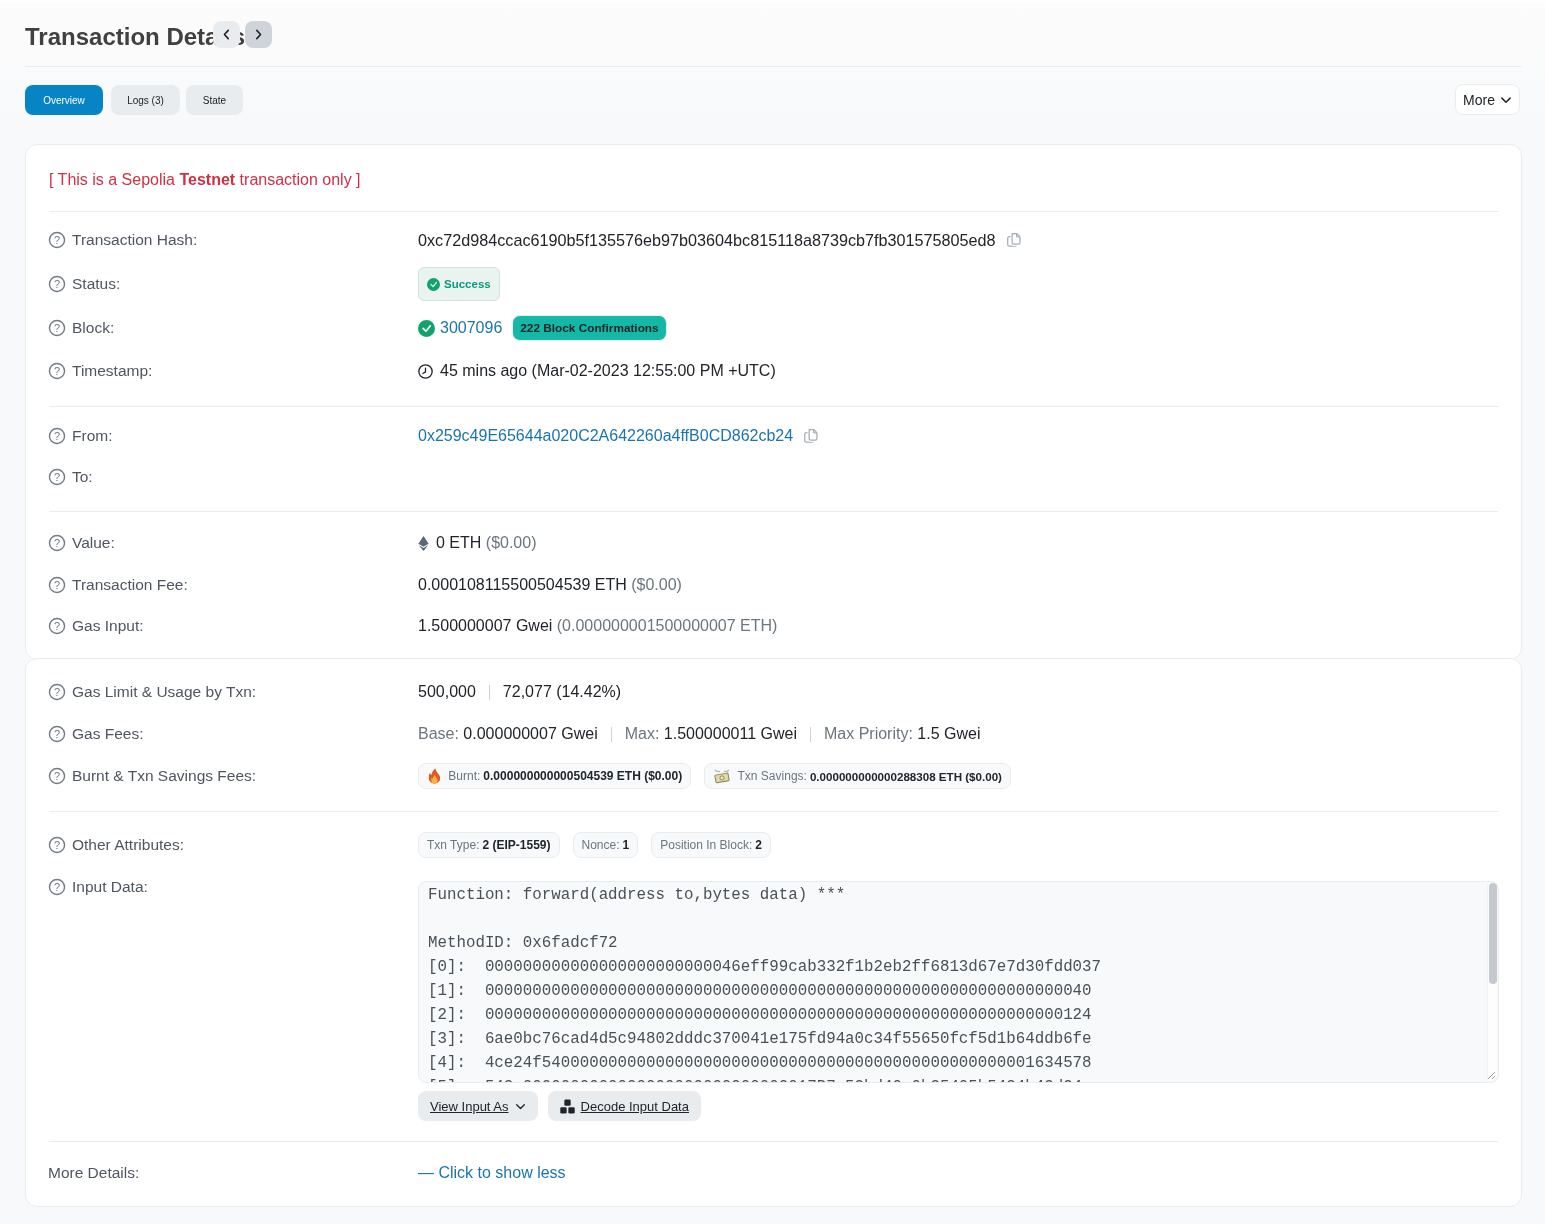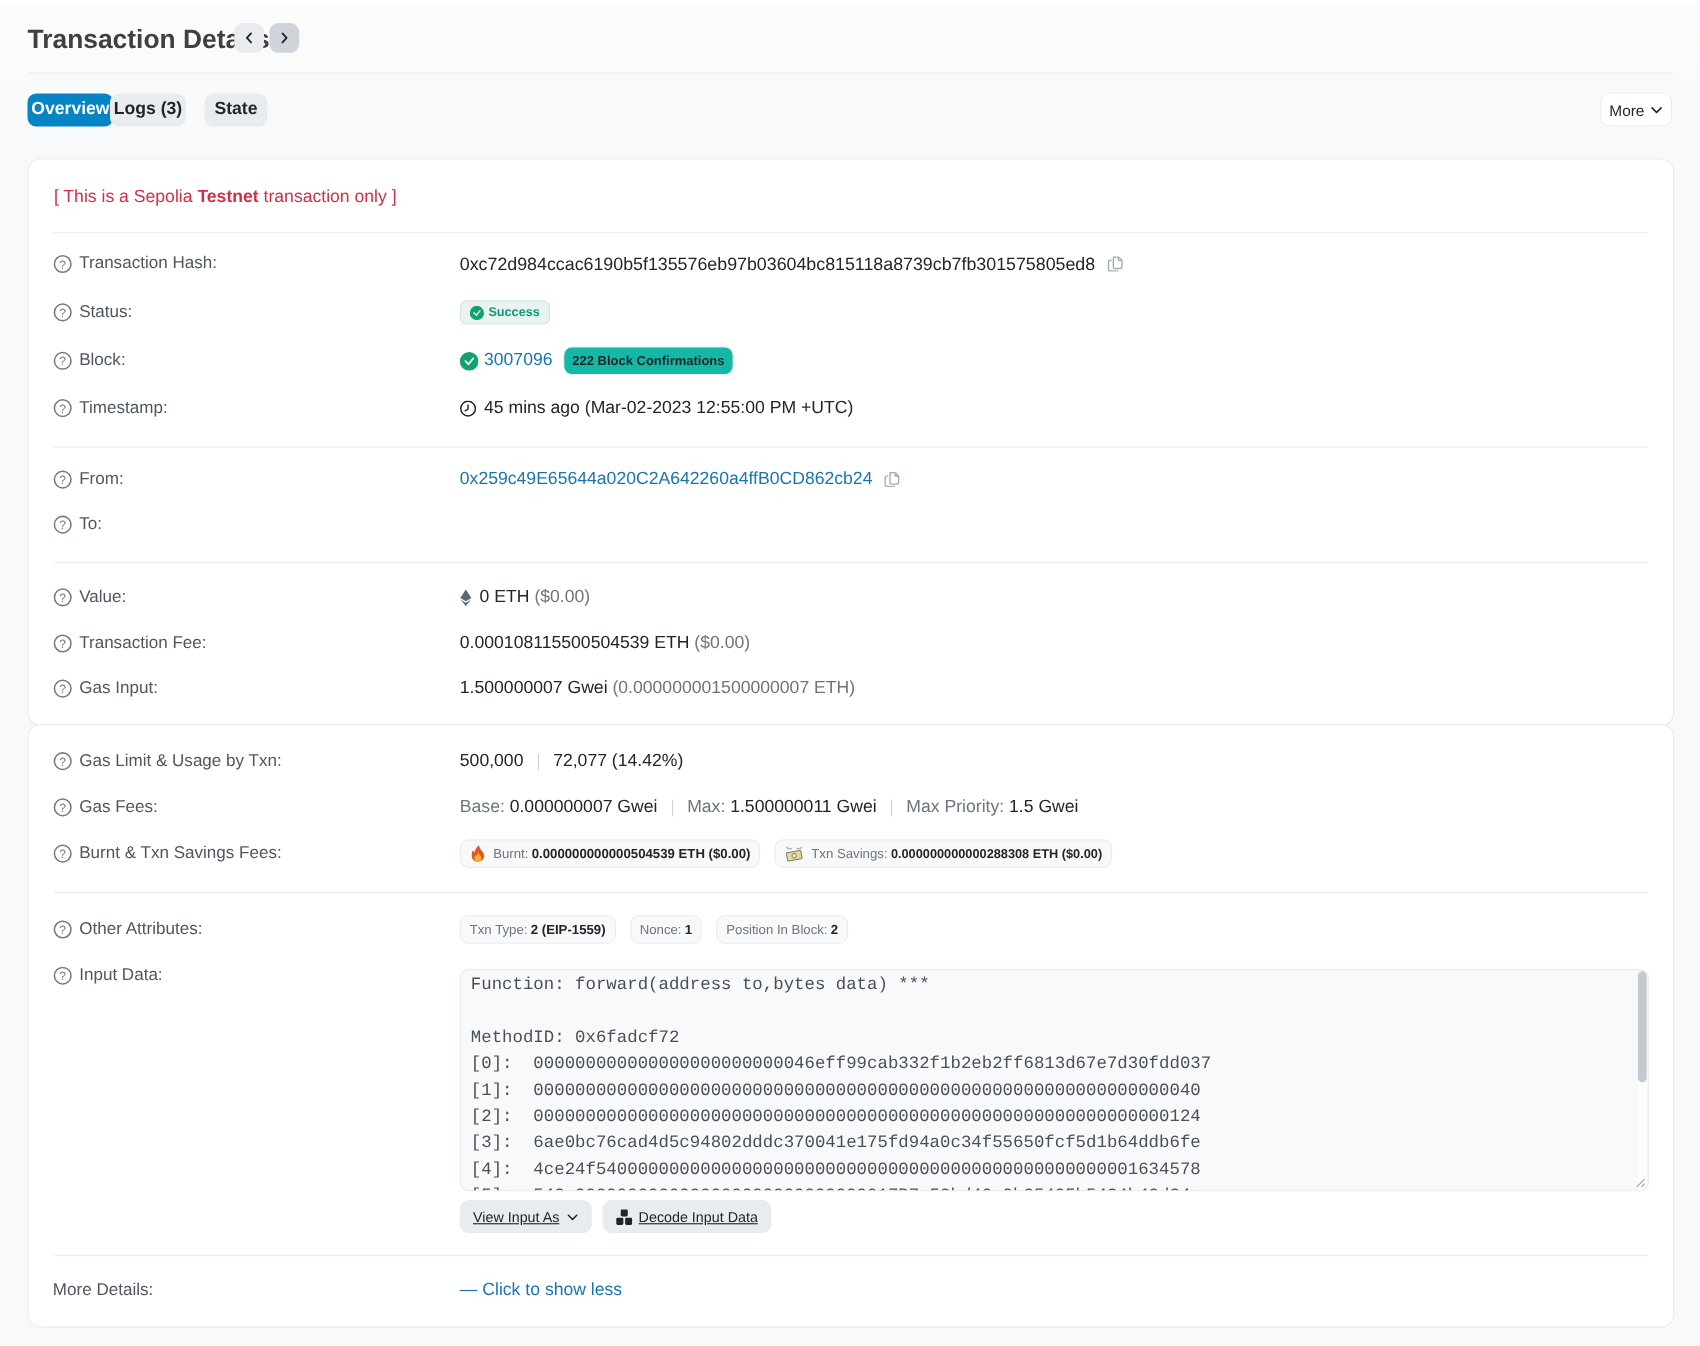--- a/index.html
+++ b/index.html
@@ -4,36 +4,36 @@
 <style>
 * { margin:0; padding:0; box-sizing:border-box; }
 html,body { width:1545px; height:1224px; overflow:hidden; }
 body { background:linear-gradient(180deg,#ffffff 0px,#fcfcfd 4px,#f8f9fa 120px) fixed, #f8f9fa; font-family:"Liberation Sans", sans-serif; font-size:16px; color:#212529; }
 .wrap { position:relative; width:1545px; height:1224px; }
 .title { position:absolute; left:25px; top:23px; font-size:24px; font-weight:700; color:#404040; }
 .navbtn { position:absolute; top:21px; width:27px; height:27px; border-radius:8px; display:flex; align-items:center; justify-content:center; }
 .navbtn.lt { left:213px; background:#e9ecef; }
 .navbtn.rt { left:245px; background:#ced4da; }
 .topline { position:absolute; left:25px; right:24px; top:66px; border-top:1px solid #e9ecef; }
-.tab { position:absolute; top:85px; height:30px; border-radius:8px; display:flex; align-items:center; justify-content:center; font-size:16px; font-weight:700; }
+.tab { position:absolute; top:85px; height:30px; border-radius:8px; display:flex; align-items:center; justify-content:center; font-size:10px; font-weight:400; }
 .tab.active { left:25px; width:78px; background:#0784c3; color:#fff; }
-.tab.t2 { left:100px; width:69px; background:#e9ecef; color:#212529; }
+.tab.t2 { left:111px; width:69px; background:#e9ecef; color:#212529; }
 .tab.t3 { left:186px; width:57px; background:#e9ecef; color:#212529; }
 .morebtn { position:absolute; top:84px; left:1455px; width:65px; height:31px; background:#fff; border:1px solid #e9ecef; border-radius:8px; display:flex; align-items:center; justify-content:center; gap:5px; font-size:14px; color:#212529; }
 .card { position:absolute; left:25px; width:1497px; background:#fff; border:1px solid #e9ecef; border-radius:12px; }
 .card1 { top:144px; height:516px; }
 .card2 { top:658px; height:549px; }
 .hr { position:absolute; left:23px; right:23px; border-top:1px solid #e9ecef; }
 .notice { position:absolute; left:23px; top:23px; font-size:16px; color:#d12f44; line-height:24px; }
 .row { position:absolute; left:22px; right:23px; height:26px; display:flex; align-items:center; }
 .lab { color:#505660; font-size:15.5px; display:flex; align-items:center; gap:6px; }
 .val { position:absolute; left:370px; top:0; height:100%; display:flex; align-items:center; }
 .mut { color:#6c757d; }
 .lnk { color:#1b74ae; text-decoration:none; }
-.badge-succ { display:flex; align-items:center; gap:4px; background:#e9f3ef; border:1px solid #d0e5dd; color:#0a9a7b; border-radius:6px; padding:0 8px; height:22px; font-size:11.5px; font-weight:700; }
+.badge-succ { display:flex; align-items:center; gap:4px; background:#e9f3ef; border:1px solid #d0e5dd; color:#0a9a7b; border-radius:6px; padding:0 8px; height:34px; font-size:11.5px; font-weight:700; }
 .badge-gray { display:flex; align-items:center; background:#14b8a6; border:1px solid #e9ecef; color:#212529; border-radius:8px; padding:0 7px; height:26px; font-size:11.8px; font-weight:700; }
 .badge-attr { display:flex; align-items:center; gap:3px; background:#f8f9fa; border:1px solid #e9ecef; border-radius:8px; padding:0 8px; height:26px; font-size:12px; }
 .badge-attr .g { color:#6c757d; font-weight:400; }
 .badge-attr b { color:#212529; }
 .sep { display:inline-block; width:0; height:15px; border-left:1px solid #ccd2d8; margin:0 13px; }
 .copyic { margin-left:10px; display:inline-flex; }
 .inputbox { position:absolute; left:392px; top:222px; width:1081px; height:202px; background:#f8f9fa; border:1px solid #e9ecef; border-radius:8px; padding:1px 24px 0 9px; font-family:"Liberation Mono", monospace; font-size:15.8px; line-height:24px; color:#495057; overflow:hidden; }
 .sbar { position:absolute; right:1px; top:1px; bottom:1px; width:10px; background:#fdfdfe; border-left:1px solid #f1f3f4; border-radius:0 7px 7px 0; }
 .sthumb { position:absolute; left:1px; top:0; width:8px; height:101px; background:#c3c9cf; border-radius:5px; }
 .btn-gray { display:flex; align-items:center; gap:6px; background:#e9ecef; border-radius:8px; height:30px; padding:0 12px; font-size:13px; font-weight:500; color:#212529;text-decoration:underline; }

